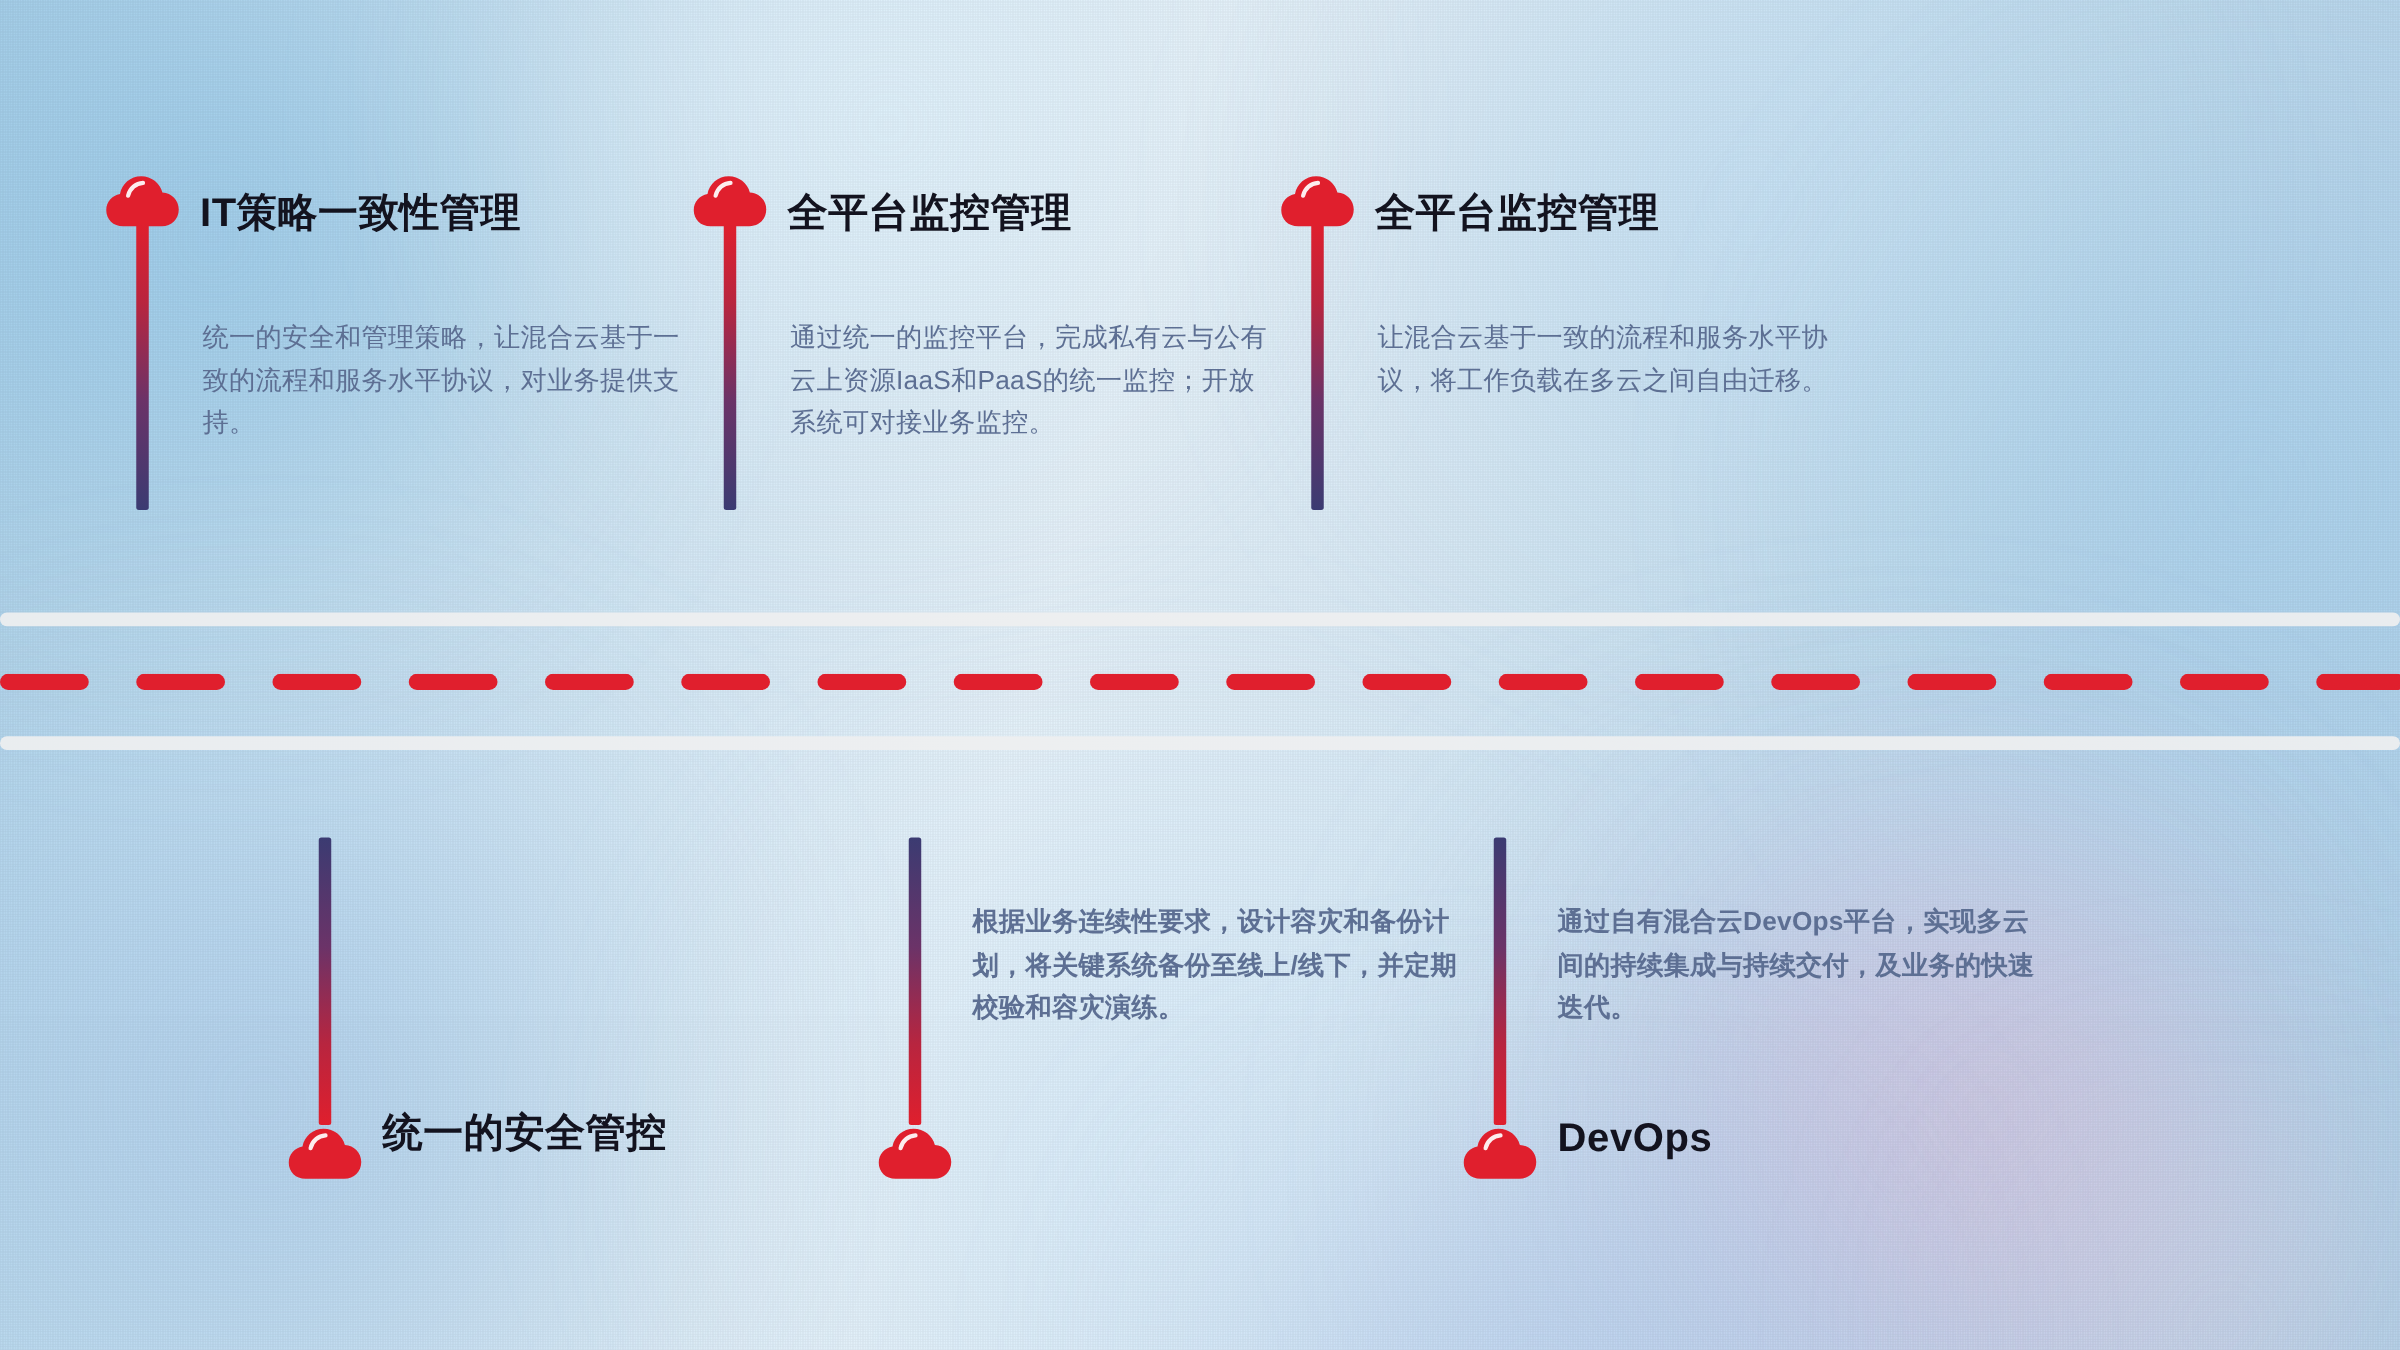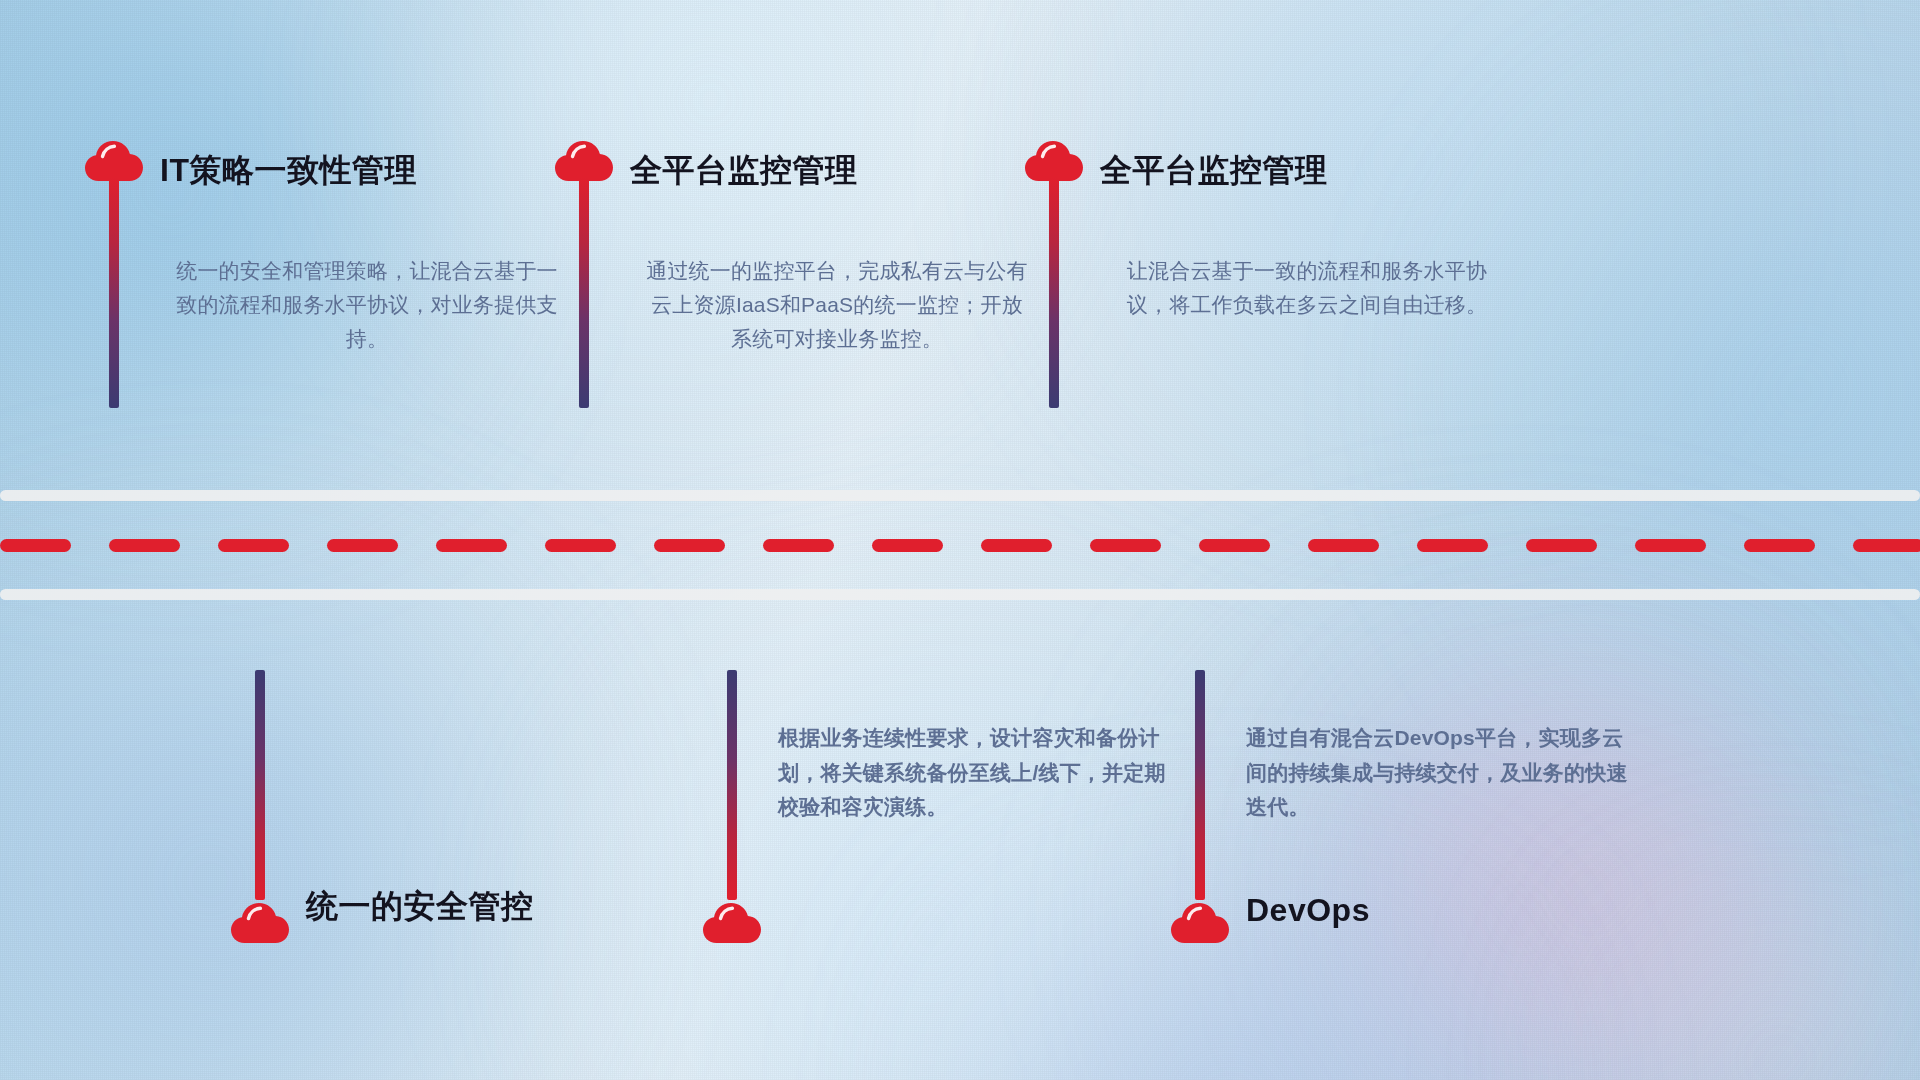--- a/index.html
+++ b/index.html
@@ -98,21 +98,21 @@
     font-weight:400;
     line-height:1.63;
     letter-spacing:.2px;
     width:390px;
   }
 
   
   .top-card .stem   { top:44px; left:27px; height:230px;
                       background:linear-gradient(180deg,#e01f2d 0%,#b8253f 28%,#6b3368 62%,#3b3b72 100%); }
   .top-card .card-title { left:78px; top:15px; }
-  .top-card .card-body  { left:90px; top:120px;text-align:center; }
+  .top-card .card-body  { left:80px; top:120px; }
 
   
   .bot-card .stem   { bottom:44px; left:27px; height:230px;
                       background:linear-gradient(180deg,#3b3b72 0%,#6b3368 38%,#b8253f 72%,#e01f2d 100%); }
   .bot-card .cloud-holder { position:absolute; bottom:0; left:0; }
   .bot-card .card-title { left:78px; bottom:15px;margin-top:16px; }
   .bot-card .card-body  { left:78px; bottom:120px;font-weight:bold; }
 </style>
 </head>
 <body>

